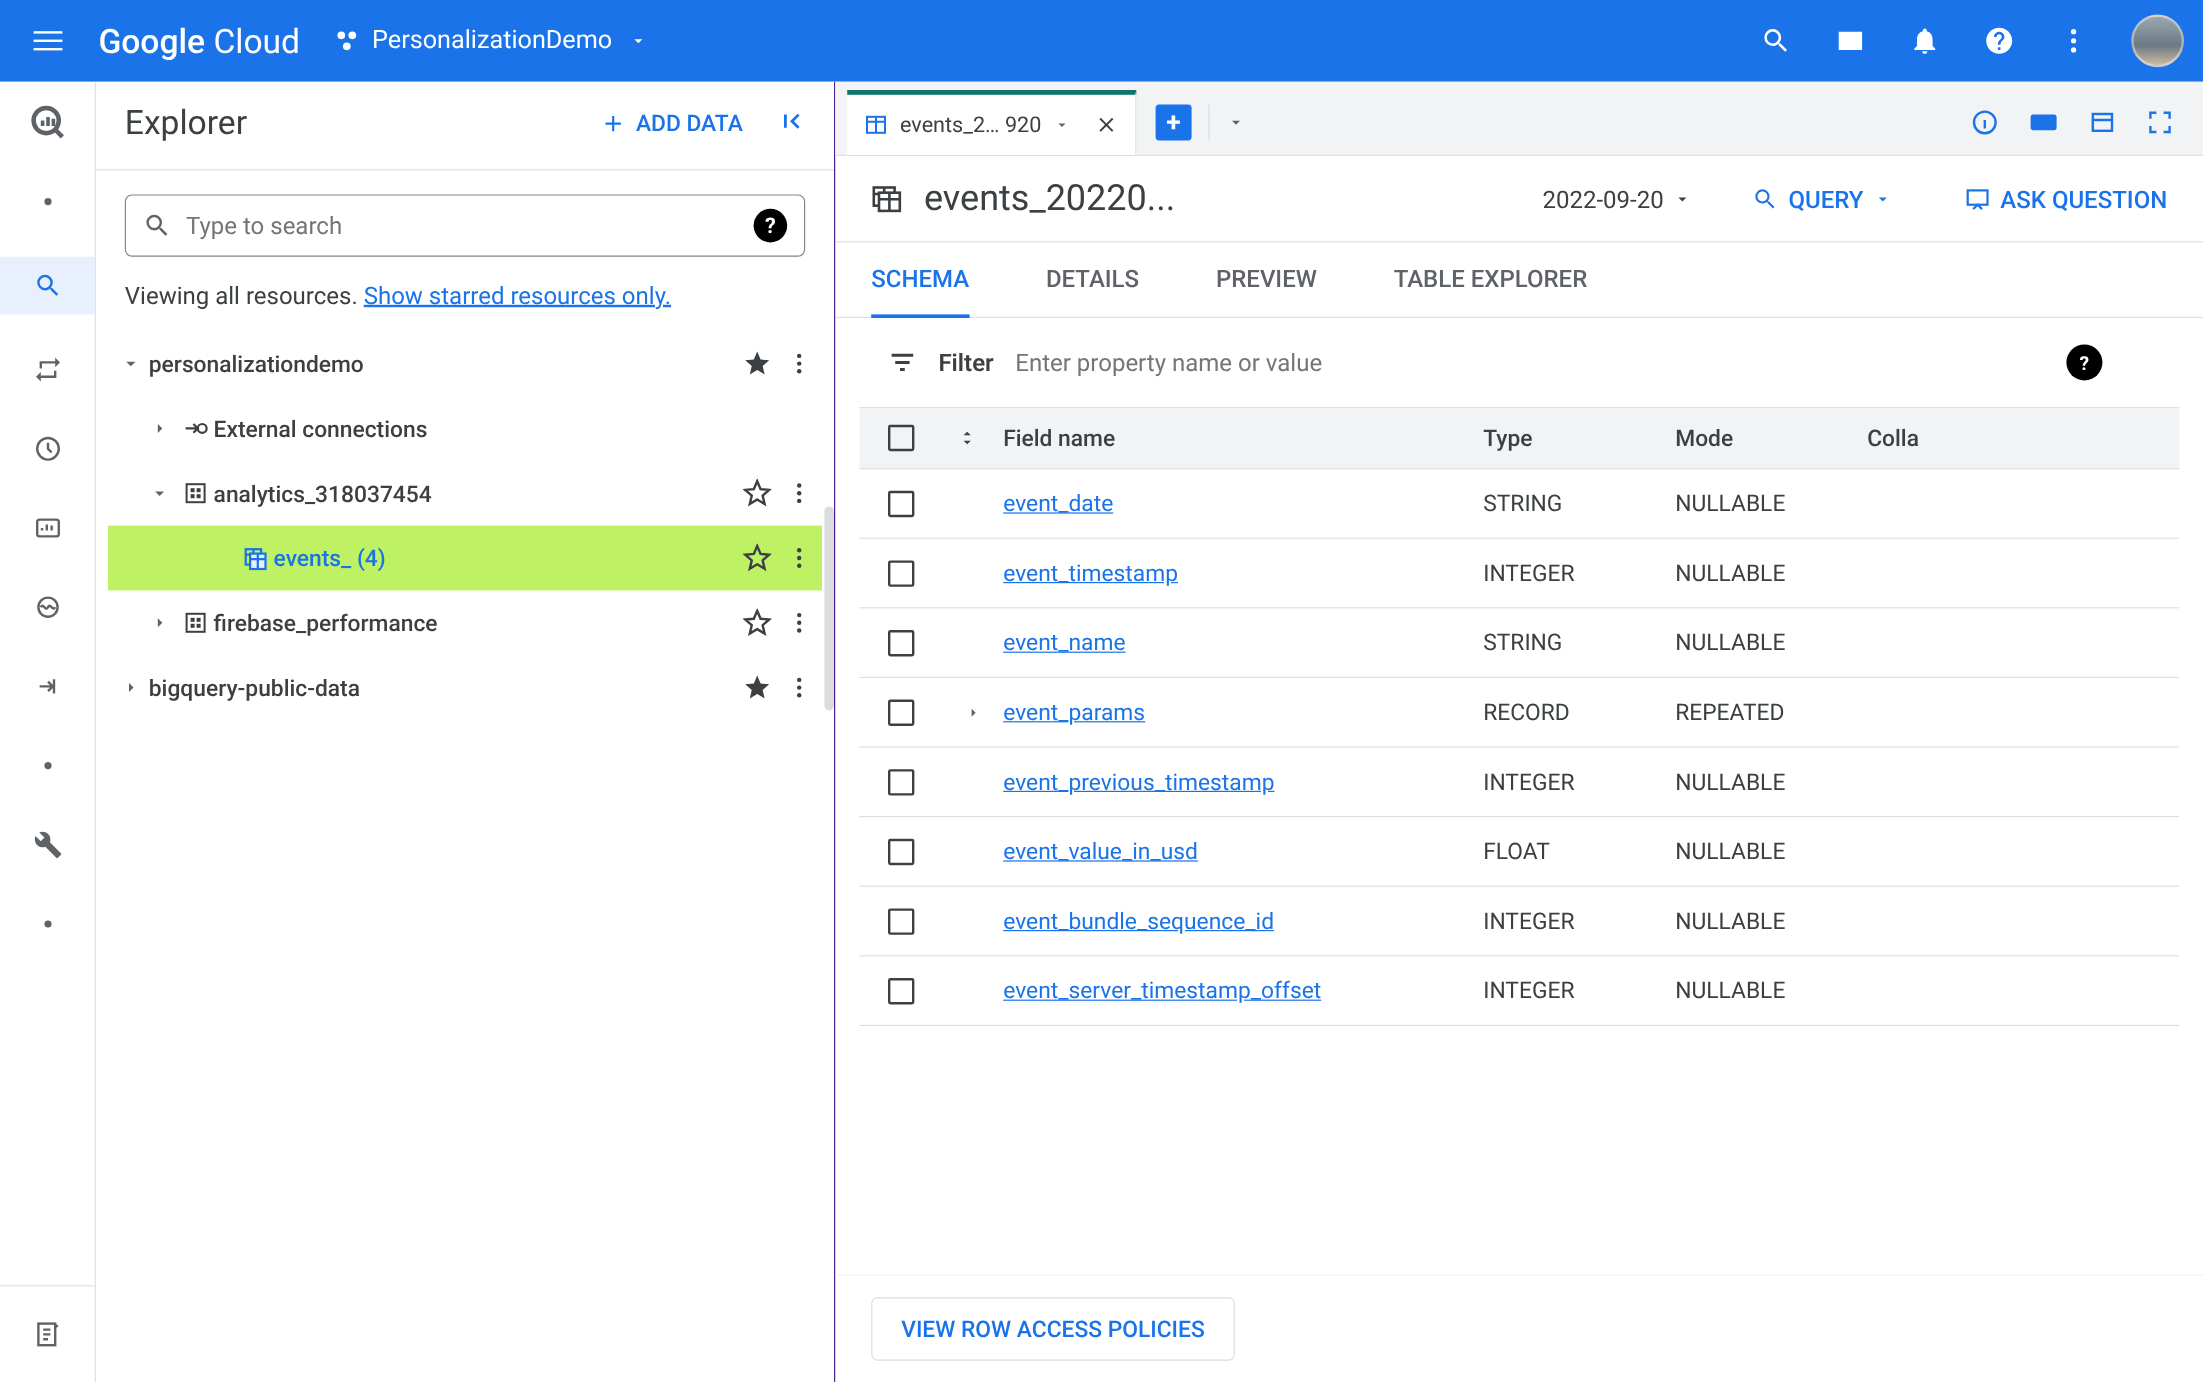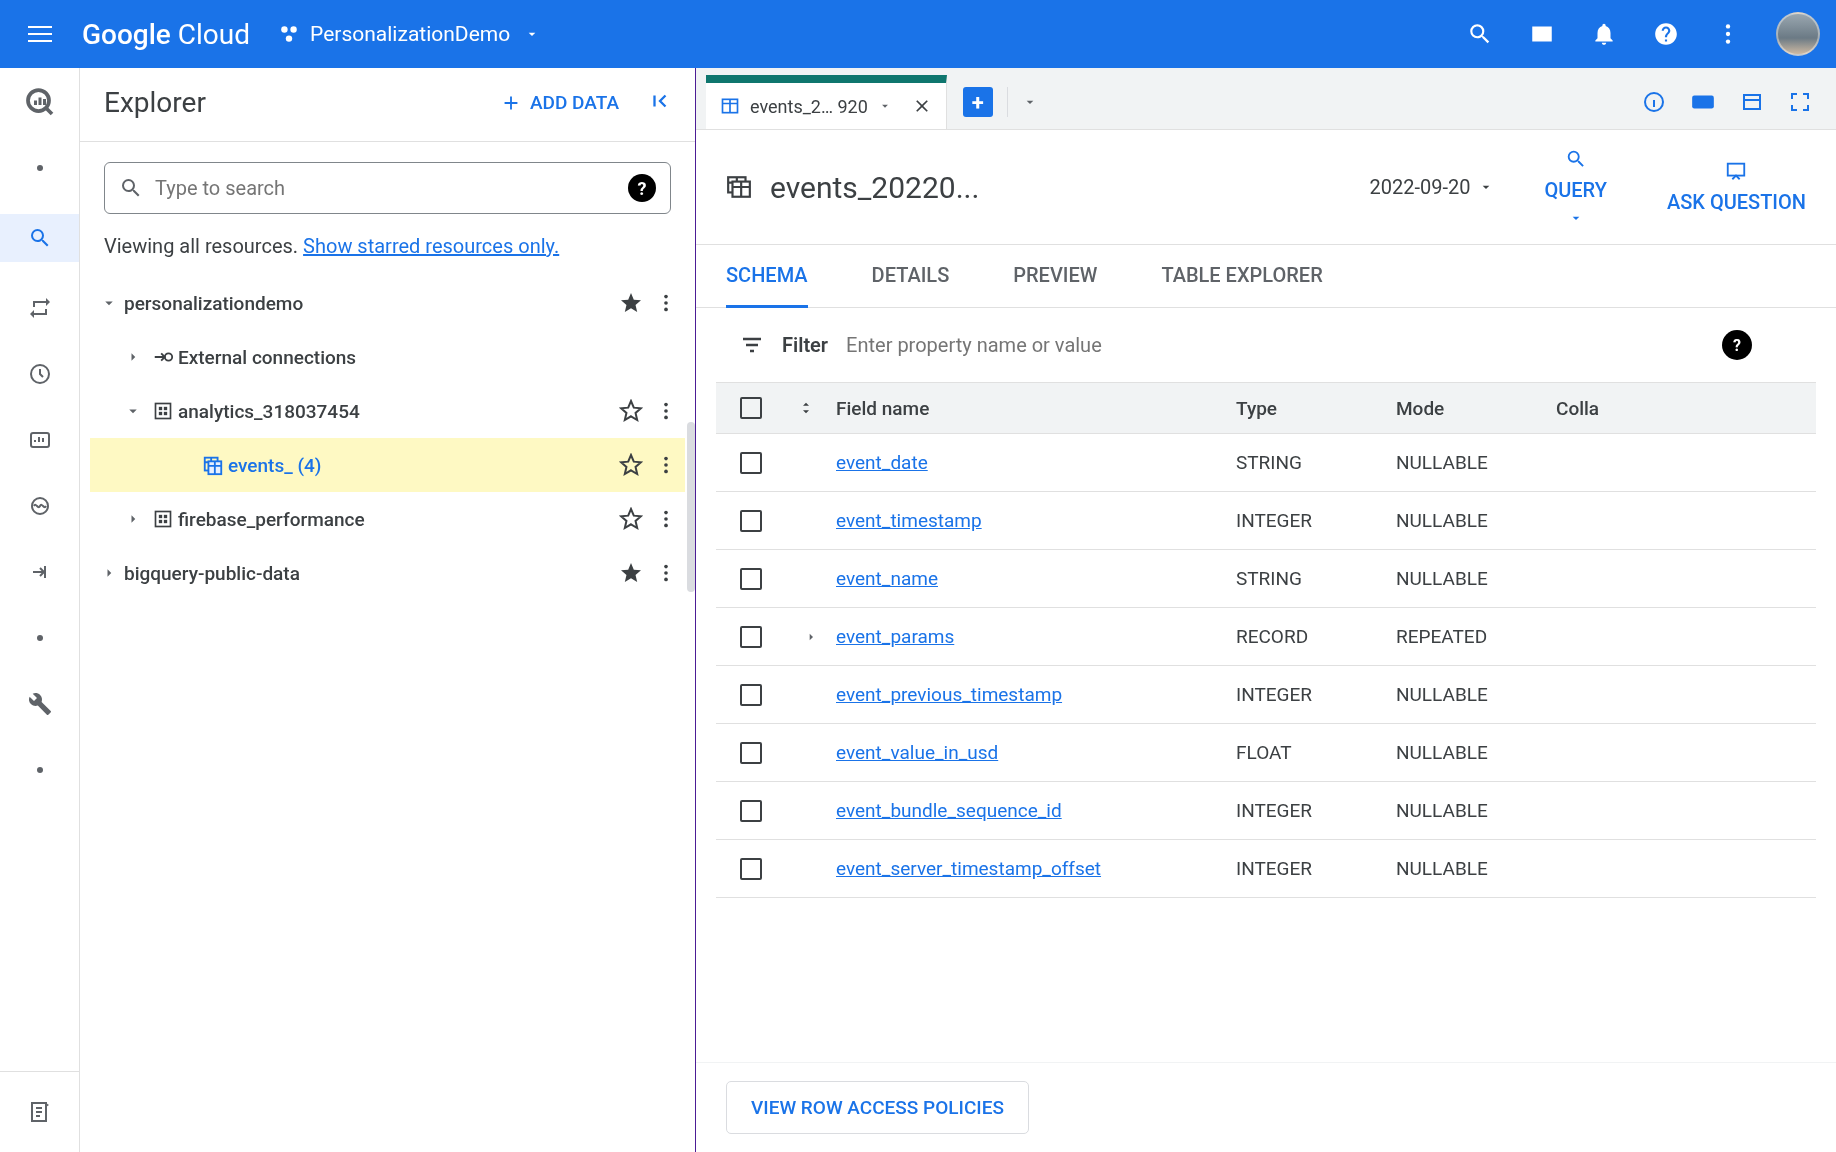--- a/index.html
+++ b/index.html
@@ -39,44 +39,44 @@
 .search-row { padding: 20px 24px 0 24px; }
 .search-box { display: flex; align-items: center; border: 1px solid #80868b; border-radius: 6px; height: 52px; padding: 0 14px; }
 .search-box svg { fill: #5f6368; }
 .search-box input { flex: 1; border: none; outline: none; font-size: 20px; margin-left: 12px; color: #3c4043; }
 .search-help { width: 28px; height: 28px; border-radius: 50%; background: #000; color: #fff; display: flex; align-items: center; justify-content: center; font-size: 18px; font-weight: bold; }
 .viewing-text { padding: 16px 24px 0 24px; font-size: 20px; color: #3c4043; line-height: 1.6; }
 .viewing-text a { color: #1a73e8; text-decoration: underline; }
 
 .tree { padding: 14px 10px 0 10px; font-size: 19px; color: #3c4043; position: relative; }
 .tree-row { display: flex; align-items: center; height: 54px; padding-right: 8px; cursor: pointer; border-radius: 0; }
-.tree-row.selected { background: #fef9c3; color: #1a73e8; }
+.tree-row.selected { background: #bef264; color: #1a73e8; }
 .tree-arrow { width: 30px; display: flex; justify-content: center; fill: #5f6368; }
 .tree-icon { width: 30px; display: flex; justify-content: center; fill: #3c4043; }
 .tree-row.selected .tree-icon { fill: #1a73e8; }
 .tree-label { flex: 1; font-weight: 500; }
 .tree-row.selected .tree-label { color: #1a73e8; }
 .tree-actions { display: flex; gap: 12px; align-items: center; fill: #3c4043; }
 .indent-1 { padding-left: 28px; }
 .indent-3 { padding-left: 108px; }
 .indent-0 { padding-left: 4px; }
 .scroll-hint { position:absolute; right:0; top: 160px; width:8px; height: 170px; background:#dadce0; border-radius:4px;}
 
 .content { flex: 1; display: flex; flex-direction: column; overflow: hidden; }
 .tab-bar { height: 62px; background: #f1f3f4; border-bottom: 1px solid #e0e0e0; display: flex; align-items: flex-end; padding-left: 10px; }
-.doc-tab { background: #fff; height: 54px; border-top: 8px solid #0f766e; display: flex; align-items: center; padding: 0 14px; gap: 10px; font-size: 18px; color: #3c4043; border-right: 1px solid #e0e0e0; }
+.doc-tab { background: #fff; height: 54px; border-top: 4px solid #0f766e; display: flex; align-items: center; padding: 0 14px; gap: 10px; font-size: 18px; color: #3c4043; border-right: 1px solid #e0e0e0; }
 .tab-ctrls { display: flex; align-items: center; gap: 14px; padding: 0 16px; height: 54px; }
 .tab-add { width: 30px; height: 30px; background: #1a73e8; border-radius: 3px; display:flex; align-items:center; justify-content:center; color:#fff; font-size:22px; font-weight:bold;}
 .tab-bar-right { margin-left: auto; display: flex; gap: 24px; padding: 0 24px; height:54px; align-items:center;}
 .tab-bar-right svg { fill: #1a73e8; cursor: pointer; }
 
 .table-header { display: flex; align-items: center; padding: 18px 30px; gap: 20px; border-bottom: 1px solid #e0e0e0; }
 .table-title { font-size: 30px; color: #3c4043; display: flex; align-items: center; gap: 18px; }
 .date-selector { margin-left: auto; font-size: 20px; color: #3c4043; display:flex; align-items:center; gap:8px; cursor:pointer;}
-.query-btn, .ask-btn { color: #1a73e8; font-size: 20px; font-weight: 500; display: flex; align-items: center; gap: 8px; cursor: pointer; flex-direction: column; }
+.query-btn, .ask-btn { color: #1a73e8; font-size: 20px; font-weight: 500; display: flex; align-items: center; gap: 8px; cursor: pointer; }
 .ask-btn { margin-left: 40px; }
 .query-btn { margin-left: 30px; }
 
 .schema-tabs { display: flex; padding: 0 30px; border-bottom: 1px solid #e0e0e0; }
 .schema-tab { padding: 18px 0; margin-right: 64px; font-size: 20px; color: #5f6368; font-weight: 500; cursor: pointer; }
 .schema-tab.active { color: #1a73e8; border-bottom: 3px solid #1a73e8; margin-bottom: -1px; }
 
 .filter-row { display: flex; align-items: center; padding: 22px 44px; gap: 18px; }
 .filter-label { font-size: 20px; font-weight: 600; color: #3c4043; }
 .filter-input { flex: 1; font-size: 20px; color: #b91c1c; border: none; outline: none; }

